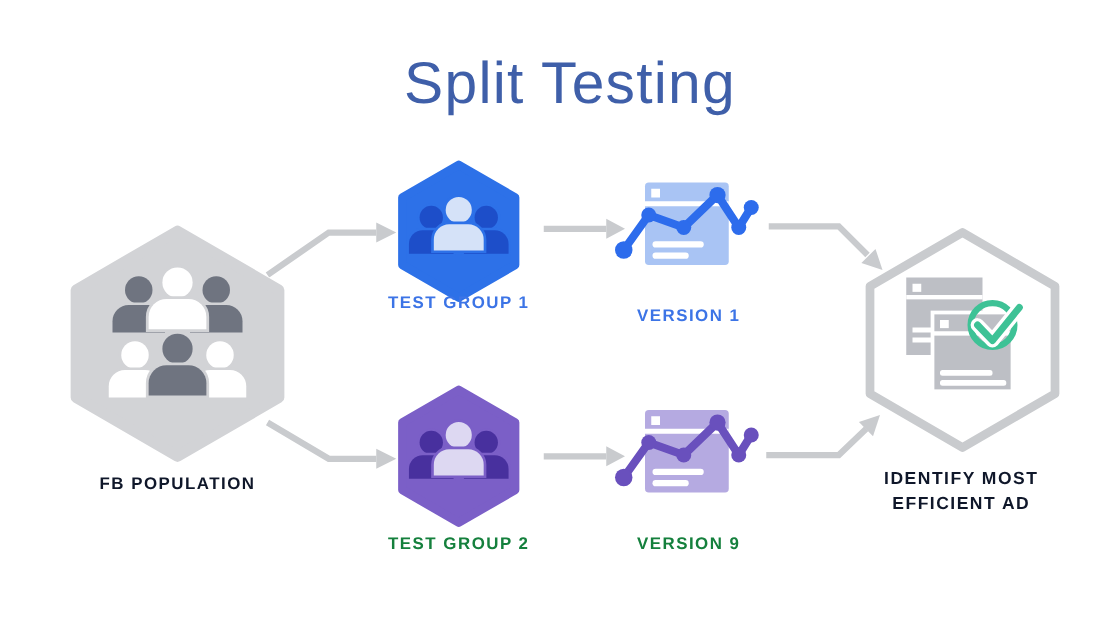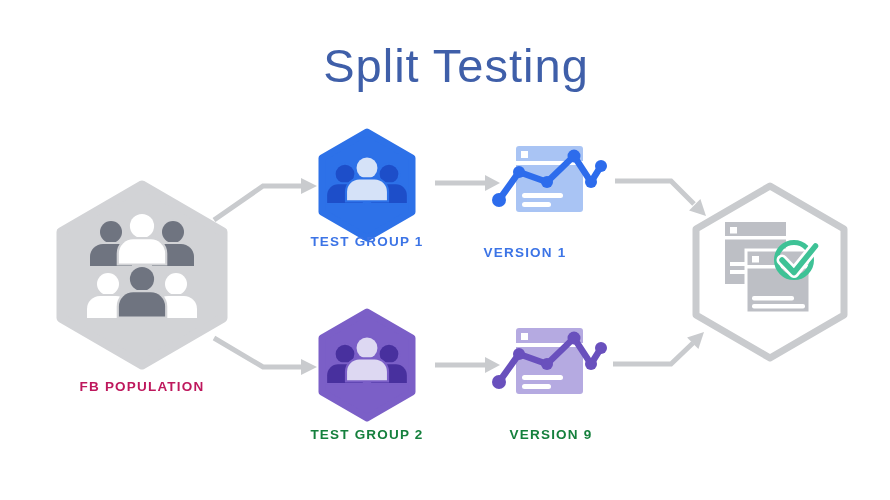--- a/index.html
+++ b/index.html
@@ -8,21 +8,21 @@
     overflow:hidden;font-family:Liberation Sans, sans-serif;margin-left:11px;
   }
   .abs{position:absolute;}
   #title{
     left:0;top:38px;width:890px;text-align:center;
     font-size:47px;font-weight:300;color:#3f5fa9;letter-spacing:1px;
   }
   .node-label{
     font-size:13.5px;font-weight:bold;letter-spacing:1.2px;text-align:center;
   }
-  .lbl-gray{color:#be185d;}
+  .lbl-gray{color:#0f172a;}
   .lbl-blue{color:#3c74e6;}
   .lbl-purple{color:#15803d;}
   #result-label{line-height:20px;font-size:14px;}
   svg{display:block;}
 </style>
 </head>
 <body>
 
 <div id="stage">
 
@@ -84,21 +84,21 @@
     <g>
       <polyline points="8,62 28,34 56,44 83,18 100,44 110,28" fill="none" stroke="#2d6cec" stroke-width="6.5" stroke-linejoin="round" stroke-linecap="round"></polyline>
       <circle cx="8" cy="62" r="7" fill="#2d6cec"></circle>
         <circle cx="28" cy="34" r="6" fill="#2d6cec"></circle>
       <circle cx="56" cy="44" r="6" fill="#2d6cec"></circle>
         <circle cx="83" cy="18" r="6.5" fill="#2d6cec"></circle>
       <circle cx="100" cy="44" r="6" fill="#2d6cec"></circle>
         <circle cx="110" cy="28" r="6" fill="#2d6cec"></circle>
     </g>
   </svg>
-  <div class="abs node-label lbl-blue" style="left:439px;top:245px;width:150px">VERSION 1</div>
+  <div class="abs node-label lbl-blue" style="left:465px;top:245px;width:150px">VERSION 1</div>
 
   <svg class="abs" style="left:306px;top:308px" width="100" height="114" viewBox="0 0 100 114">
     <polygon points="50,4 95,30 95,84 50,110 5,84 5,30" fill="#7b5fc7" stroke="#7b5fc7" stroke-width="7" stroke-linejoin="round"></polygon>
     <g>
       <use href="#person" transform="translate(28,46) scale(0.85)" fill="#48309e" stroke="#7b5fc7" stroke-width="4.5" style="paint-order:stroke"></use>
       <use href="#person" transform="translate(72,46) scale(0.85)" fill="#48309e" stroke="#7b5fc7" stroke-width="4.5" style="paint-order:stroke"></use>
       <use href="#person" transform="translate(50,40) scale(0.95)" fill="#ddd8f2" stroke="#7b5fc7" stroke-width="4.5" style="paint-order:stroke"></use>
     </g>
   </svg>
   <div class="abs node-label lbl-purple" style="left:281px;top:427px;width:150px">TEST GROUP 2</div>
@@ -153,14 +153,18 @@
       <rect x="29" y="49" width="64" height="3.5" fill="#ffffff"></rect>
       <rect x="35" y="80" width="42" height="4.5" rx="2" fill="#ffffff"></rect>
       <rect x="35" y="88" width="53" height="4.5" rx="2" fill="#ffffff"></rect>
     </g>
     <g>
       <circle cx="77" cy="44" r="17.5" fill="none" stroke="#3ec296" stroke-width="5"></circle>
       <path d="M65 44 L77 56.5 L98.5 30" fill="none" stroke="#ffffff" stroke-width="11" stroke-linecap="round" stroke-linejoin="round"></path>
       <path d="M65 44 L77 56.5 L98.5 30" fill="none" stroke="#3ec296" stroke-width="5.5" stroke-linecap="round" stroke-linejoin="round"></path>
     </g>
   </svg>
+  <div id="result-label" class="abs node-label lbl-gray" style="left:678px;top:372px;width:160px">
+    <span>IDENTIFY MOST</span><br>
+    <span>EFFICIENT AD</span>
+  </div>
 
 </div>
 
 </body></html>

